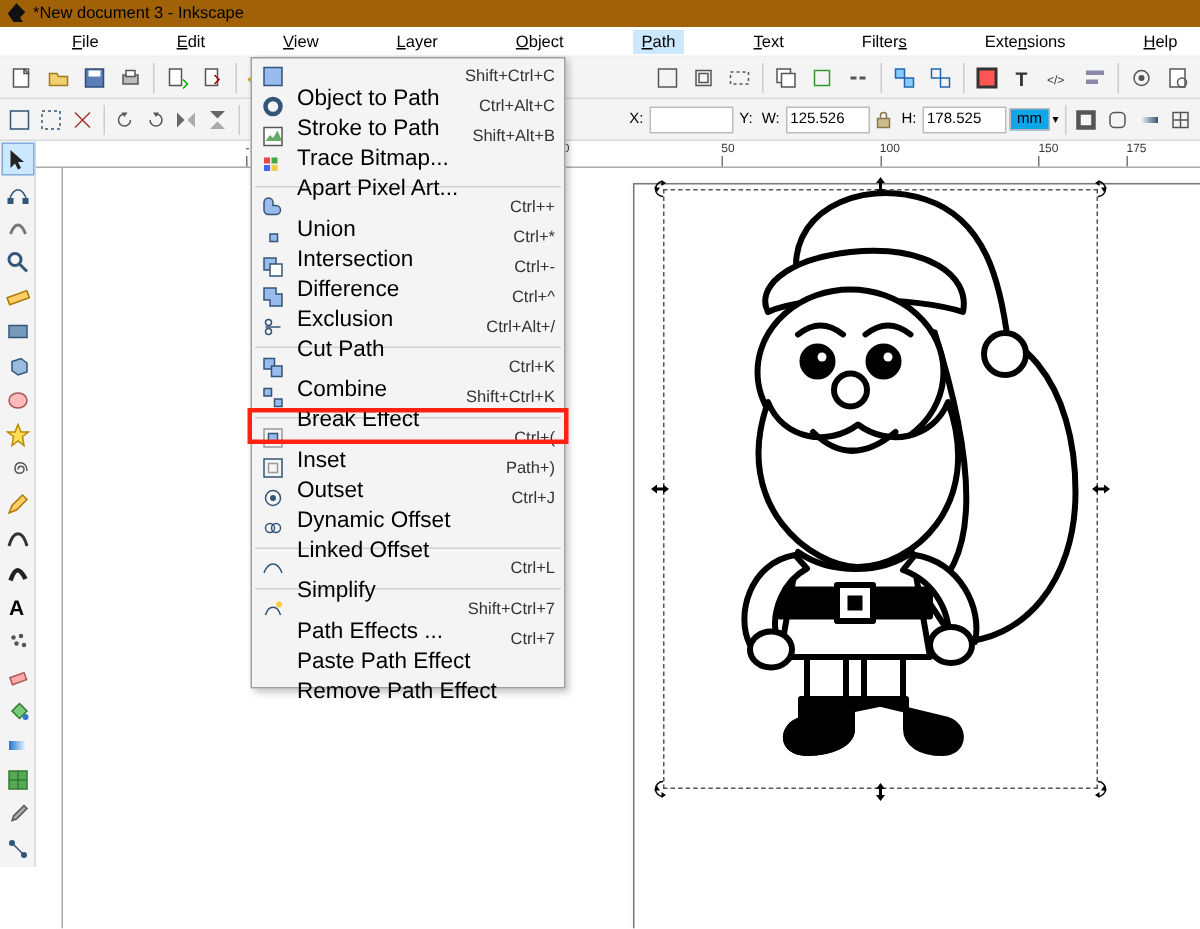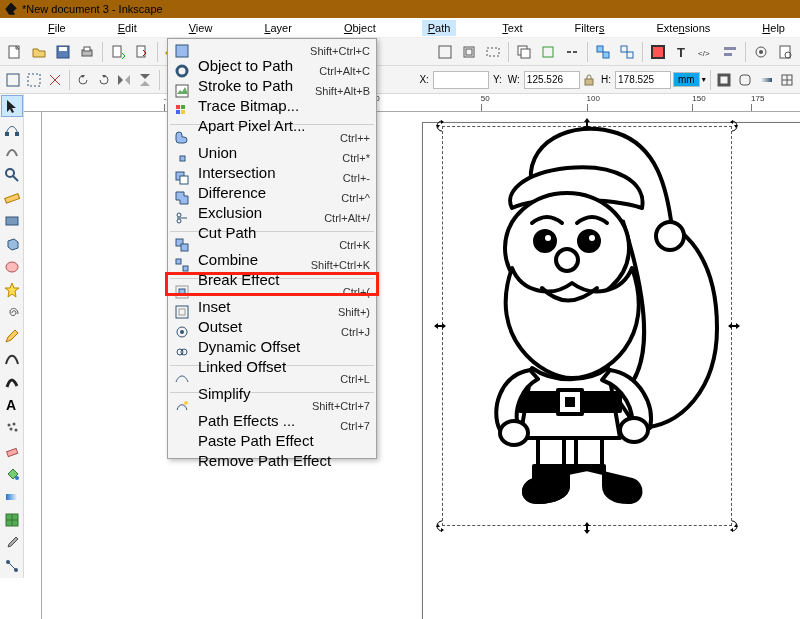--- a/index.html
+++ b/index.html
@@ -699,21 +699,21 @@
       <span class="sc">Ctrl+(</span>
     </div>
     <div class="row">
       <span class="ic">
         <svg width="14" height="14">
           <rect x="4" y="4" width="6" height="6" fill="none" stroke="#999"></rect>
           <rect x="1" y="1" width="12" height="12" fill="none" stroke="#357"></rect>
         </svg>
       </span>
       <span class="lbl">Outset</span>
-      <span class="sc">Shift+)</span>
+      <span class="sc">Path+)</span>
     </div>
     <div class="row">
       <span class="ic">
         <svg width="14" height="14">
           <circle cx="7" cy="7" r="5" fill="none" stroke="#357"></circle>
           <circle cx="7" cy="7" r="2" fill="#357"></circle>
         </svg>
       </span>
       <span class="lbl">Dynamic Offset</span>
       <span class="sc">Ctrl+J</span>

